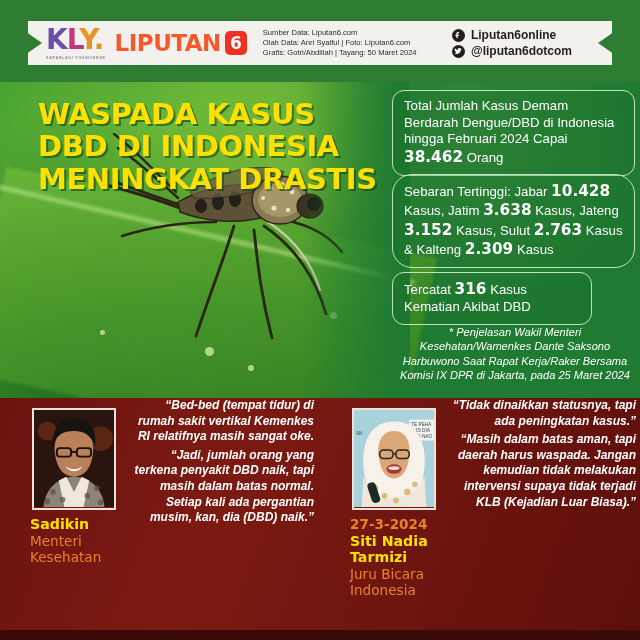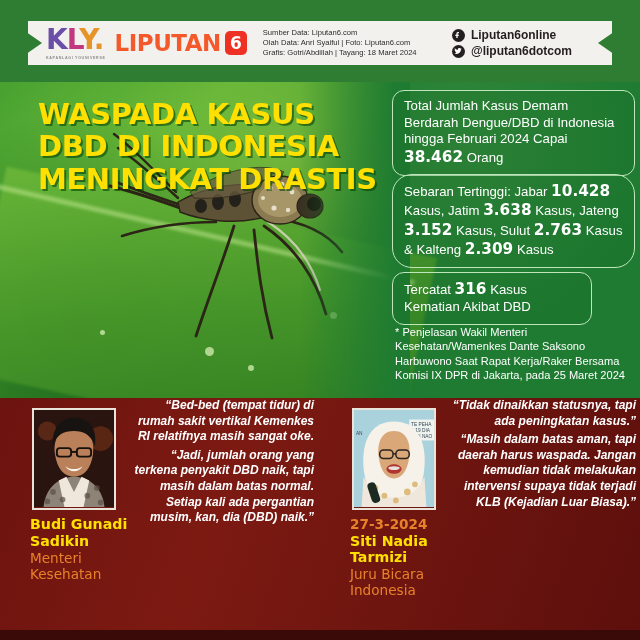--- a/index.html
+++ b/index.html
@@ -159,21 +159,21 @@
     background:rgba(20,100,35,.18);
   }
   .data-box b { font-weight:bold; font-size:15.3px;
                 font-family:"DejaVu Sans", sans-serif; }
   #box-total   { left:392px; top:8px;   width:243px; }
   #box-spread  { left:392px; top:92px;  width:243px;border-radius:20px; }
   #box-deaths  { left:392px; top:190px; width:200px; }
 
   #footnote {
     position:absolute; left:395px; top:243px; width:240px;
-    color:#ffffff; font-size:11.1px; line-height:1.3;
+    color:#ffffff; font-style:italic; font-size:11.1px; line-height:1.3;text-align:center;
   }
 
   
   #bottom-area {
     position:absolute; left:0; top:398px; width:640px; height:242px;
     background:linear-gradient(110deg,#6d130f 0%,#7c1a12 35%,#5d0f0c 100%);
   }
   .quote-col { position:absolute; top:0; width:320px; height:242px; }
   #col-left  { left:0; }
   #col-right { left:320px; }
@@ -225,21 +225,21 @@
           <div class="kly-letters"><span class="kly-k">K</span><span class="kly-l">L</span><span class="kly-y">Y</span><span class="kly-dot">.</span></div>
           <div class="kly-sub">KAPANLAGI YOUNIVERSE</div>
         </div>
         <div class="liputan-word">LIPUTAN</div>
         <div class="liputan-six">6</div>
       </div>
 
       <div id="credits">
         <div>Sumber Data: Liputan6.com</div>
         <div>Olah Data: Anri Syaiful | Foto: Liputan6.com</div>
-        <div>Grafis: Gotri/Abdillah | Tayang: 18 Maret 2024</div>
+        <div>Grafis: Gotri/Abdillah | Tayang: 50 Maret 2024</div>
       </div>
 
       <div id="socials">
         <div class="social-row">
           <span class="social-ico">
             <svg viewBox="0 0 24 24">
                 <path d="M15 3h-3a5 5 0 0 0-5 5v3H4v4h3v6h4v-6h3l1-4h-4V8a1 1 0 0 1 1-1h3z"></path>
               </svg>
           </span>
           <span class="social-txt">Liputan6online</span>
@@ -360,21 +360,20 @@
             <circle cx="20" cy="86" r="3"></circle>
               <circle cx="30" cy="94" r="3"></circle>
             <circle cx="56" cy="90" r="3"></circle>
               <circle cx="66" cy="82" r="3"></circle>
             <circle cx="14" cy="96" r="3"></circle>
               <circle cx="70" cy="97" r="3"></circle>
           </g>
         </svg>
       </div>
       <div class="person-meta">
-        <div class="p-name">Budi Gunadi</div>
         <div class="p-name">Sadikin</div>
         <div class="p-role">Menteri</div>
         <div class="p-role">Kesehatan</div>
       </div>
       <div class="quote-body">
         <p>“Bed-bed (tempat tidur) di rumah sakit vertikal Kemenkes RI relatifnya masih sangat oke.</p>
         <p>“Jadi, jumlah orang yang terkena penyakit DBD naik, tapi masih dalam batas normal. Setiap kali ada pergantian musim, kan, dia (DBD) naik.”</p>
       </div>
     </div>
 

